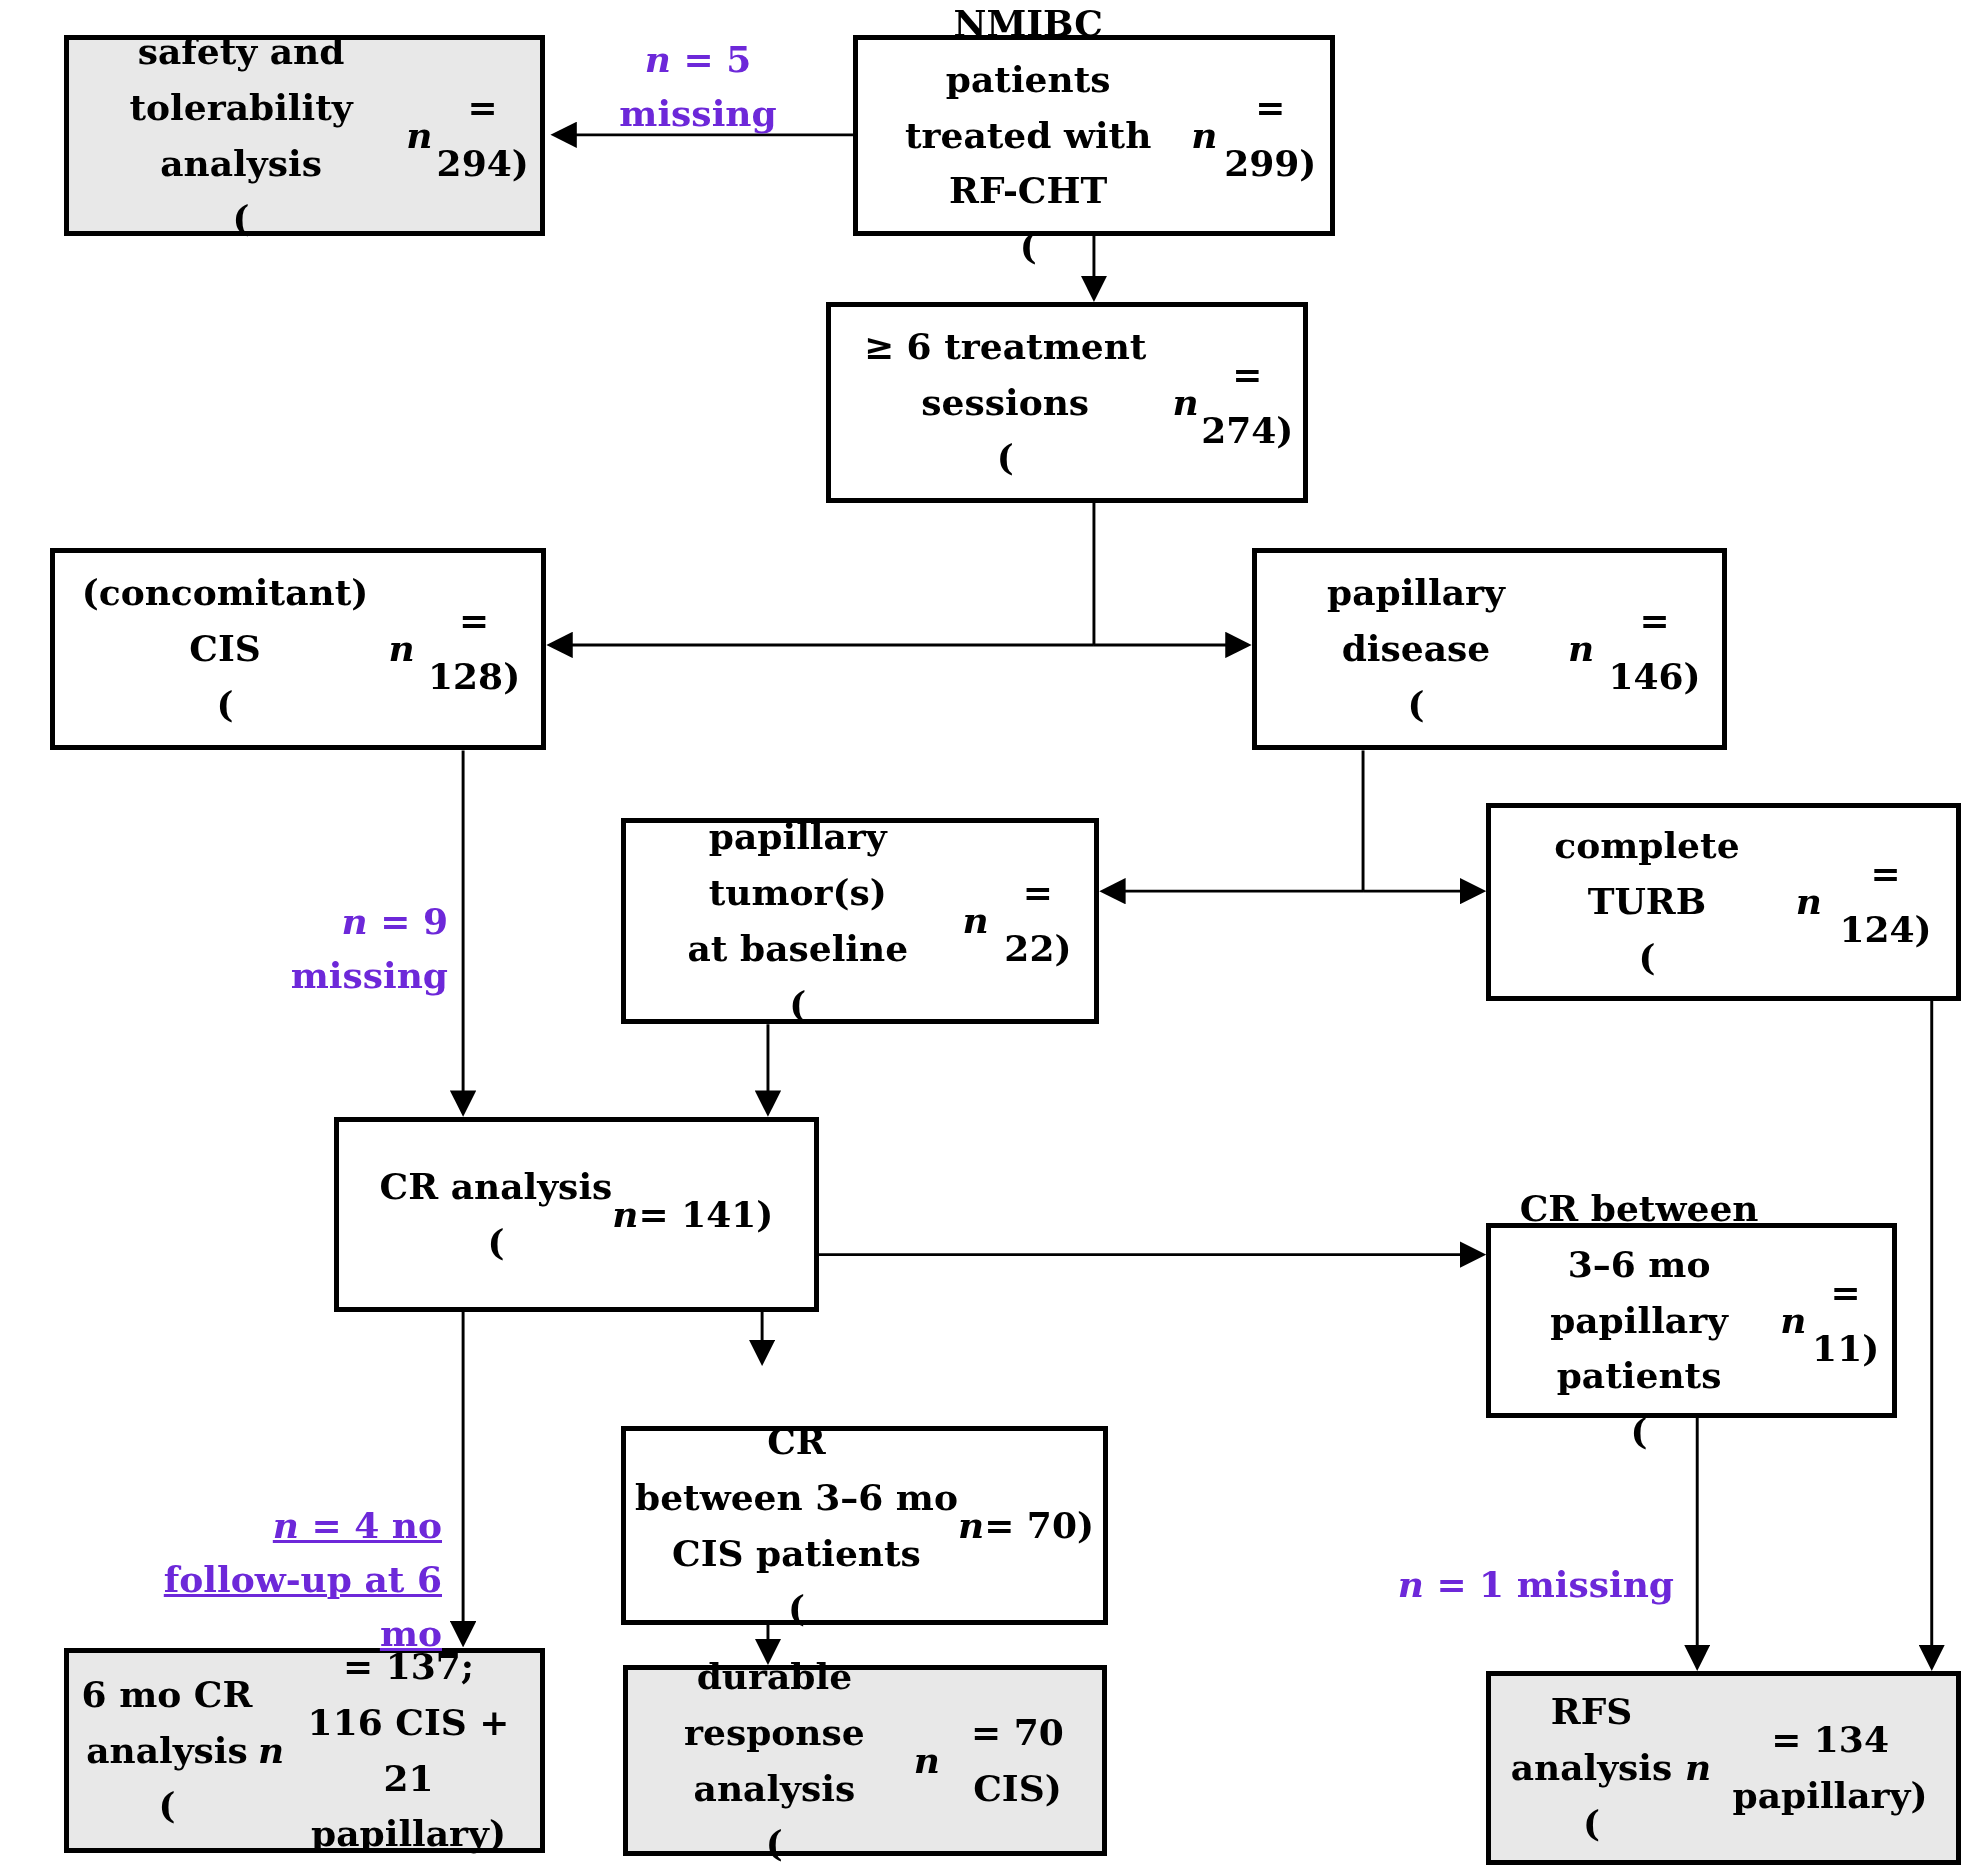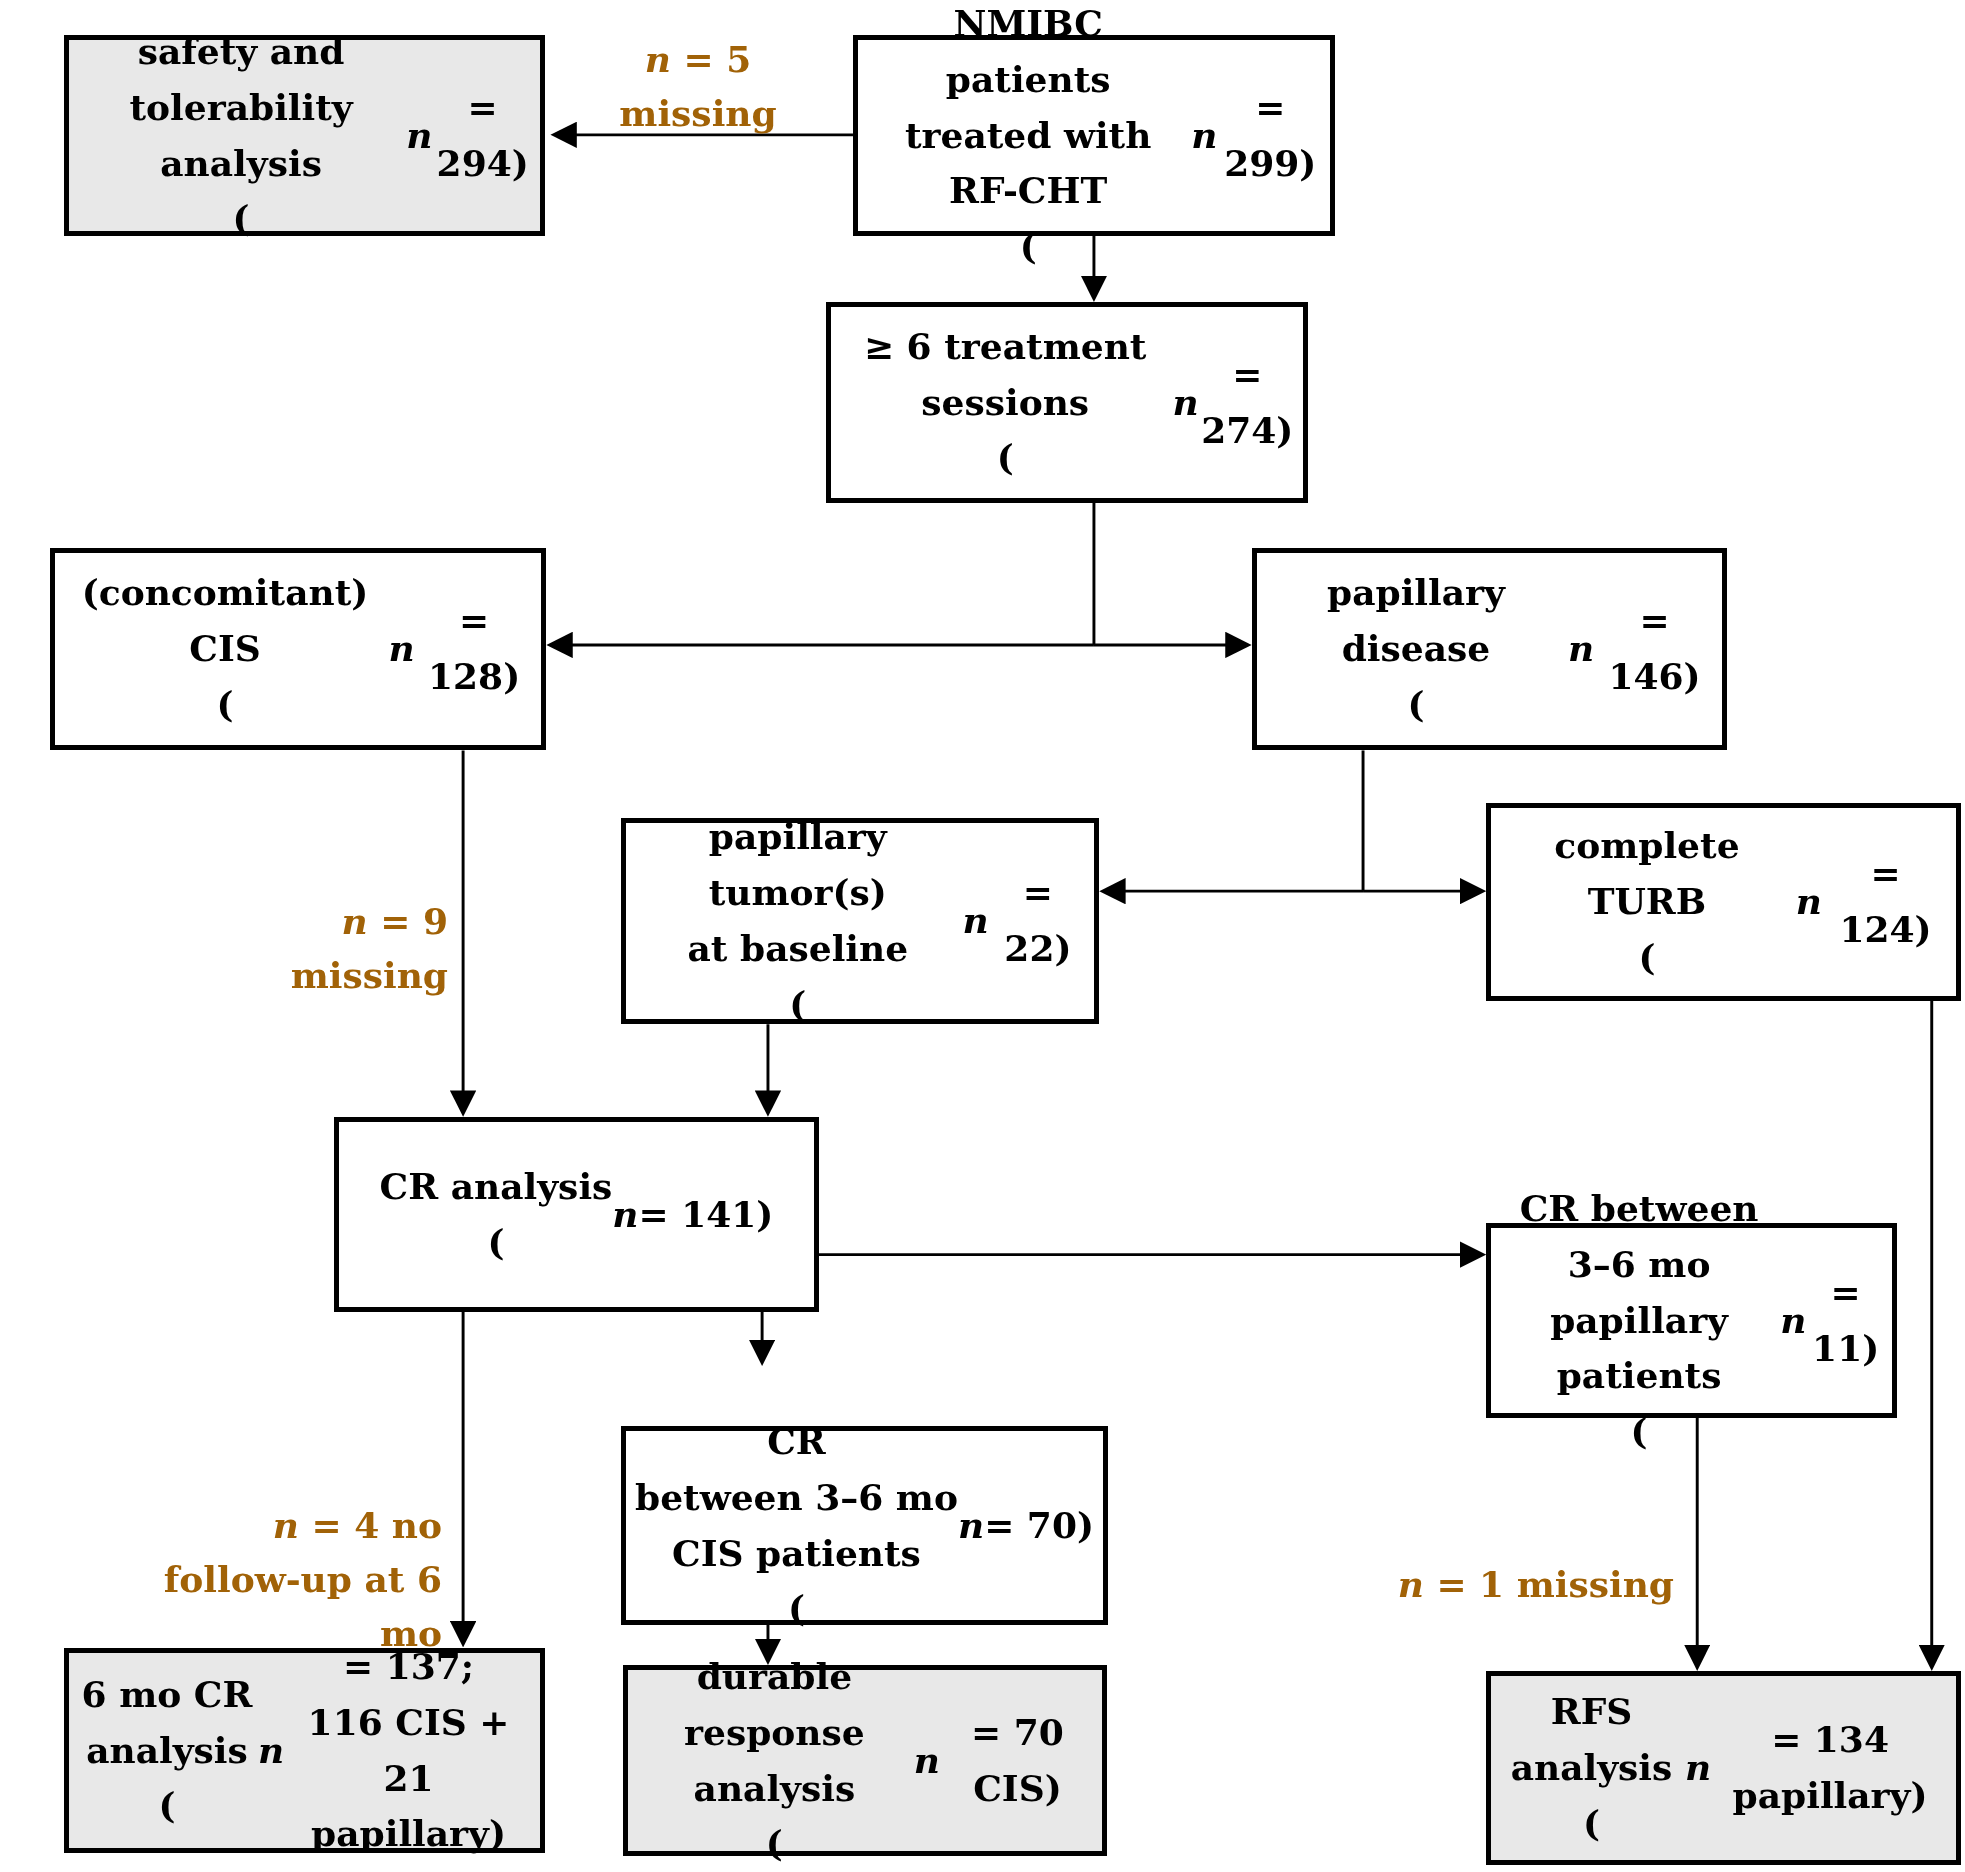--- a/index.html
+++ b/index.html
@@ -38,21 +38,21 @@
     padding: 0 7px;
   }
   .node.shaded {
     background: #e8e8e8;
   }
   .edge-label {
     position: absolute;
     font-weight: bold;
     font-size: 36px;
     line-height: 1.5;
-    color: #a16207;
+    color: #6d28d9;
     text-align: center;
   }
   .edge-label.right {
     text-align: right;
   }
   .connector {
     stroke: #000000;
     stroke-width: 5;
     fill: none;
   }
@@ -69,21 +69,21 @@
   #node-cr-analysis       { left: 302px;  top: 1117px; width: 485px; height: 195px; }
   #node-cr-papillary      { left: 1454px; top: 1223px; width: 411px; height: 195px; }
   #node-cr-cis            { left: 589px; top: 1426px; width: 487px; height: 199px; }
   #node-six-mo-cr         { left: 32px;   top: 1648px; width: 481px; height: 205px; }
   #node-durable           { left: 591px; top: 1665px; width: 484px; height: 191px; text-align: center; }
   #node-rfs               { left: 1454px; top: 1671px; width: 475px; height: 194px; }
 
   
   #edge-label-missing-5   { left: 528px;  top: 32px;   width: 276px; }
   #edge-label-missing-9   { left: 246px;  top: 894px; width: 170px; }
-  #edge-label-no-followup { left: 70px;  top: 1498px; width: 340px; }
+  #edge-label-no-followup { left: 70px;  top: 1498px; width: 340px; text-decoration: underline; }
   #edge-label-missing-1   { left: 1343px; top: 1557px; width: 299px; }
 </style>
 </head>
 <body>
 
 <div id="canvas">
 
   <svg id="connector-layer" viewBox="0 0 3351 3193" xmlns="http://www.w3.org/2000/svg">
     <defs>
       <marker id="arrow" viewBox="0 0 10 10" refX="8" refY="5" markerWidth="9" markerHeight="9" orient="auto" markerUnits="strokeWidth">

